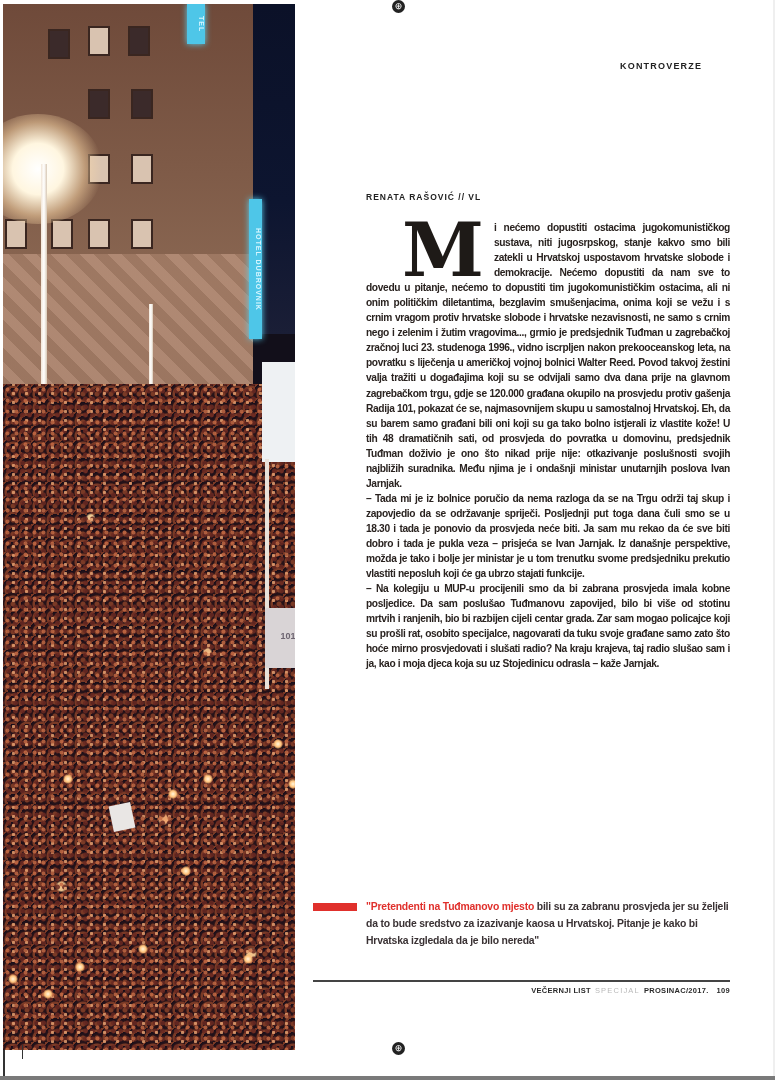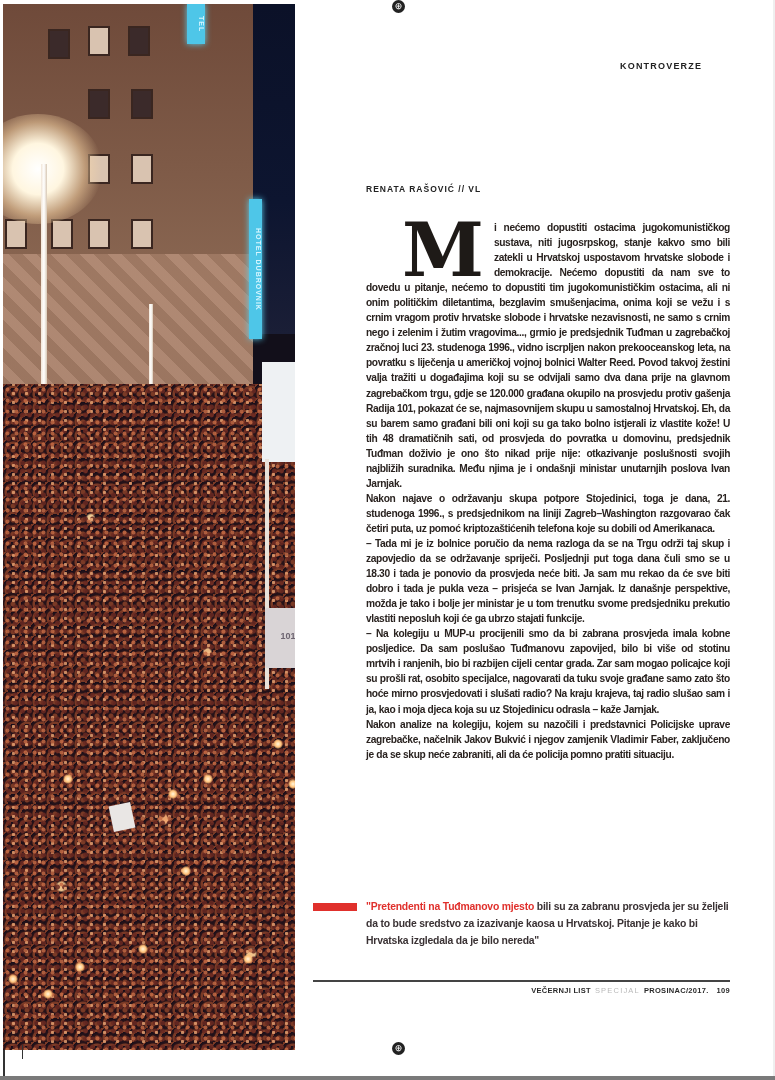--- a/index.html
+++ b/index.html
@@ -52,21 +52,21 @@
   .photo .placard { position:absolute; left:108px; top:800px; width:22px; height:26px; background:#e9e6e4;
     transform:rotate(-12deg); }
 
   .reg-mark { position:absolute; width:13px; height:13px; border-radius:50%; background:#222;
     display:flex; align-items:center; justify-content:center; color:#fff; font-size:9px; line-height:1; }
   .crop-mark { position:absolute; background:#333; }
 
   
   .section-tag { position:absolute; left:620px; top:61px; width:110px; font-size:9px;
     font-weight:bold; letter-spacing:1.2px; color:#222; }
-  .byline { position:absolute; left:366px; top:184px; font-size:8.5px; font-weight:bold; letter-spacing:1px; color:#222;text-align:center; }
+  .byline { position:absolute; left:366px; top:192px; font-size:8.5px; font-weight:bold; letter-spacing:1px; color:#222;text-align:center; }
 
   .article { position:absolute; left:366px; top:220px; width:364px; font-family:"Liberation Sans", sans-serif;
     font-size:10.2px; line-height:15.05px; color:#2a2320; text-align:justify; font-weight:bold; letter-spacing:-0.35px; }
   .article p { margin:0; }
   .dropcap { float:left; font-family:"DejaVu Serif", serif; font-weight:900; font-size:74px; line-height:56px;
     height:56px; margin:2px 12px 0 36px; color:#1e1a17; letter-spacing:-2px; }
 
   .pull-bar { position:absolute; left:313px; top:903px; width:44px; height:8px; background:#e0302c; }
   .pull-quote { position:absolute; left:366px; top:898px; width:364px; font-size:10.4px; line-height:17px;
     font-weight:bold; color:#3a3234; letter-spacing:-0.2px; }
@@ -132,24 +132,22 @@
 <div class="reg-mark" style="left:392px;top:1042px;">⊕</div>
 <div class="crop-mark" style="left:3px;top:1050px;width:2px;height:26px;"></div>
 <div class="crop-mark" style="left:22px;top:1045px;width:1px;height:14px;"></div>
 <div class="page-bottom-border"></div>
 
 <div class="section-tag">KONTROVERZE</div>
 <div class="byline">RENATA RAŠOVIĆ // VL</div>
 
 <div class="article">
   <p><span class="dropcap">M</span><span>i nećemo dopustiti ostacima jugokomunističkog sustava, niti jugosrpskog, stanje kakvo smo bili zatekli u Hrvatskoj uspostavom hrvatske slobode i demokracije. Nećemo dopustiti da nam sve to dovedu u pitanje, nećemo to dopustiti tim jugokomunističkim ostacima, ali ni onim političkim diletantima, bezglavim smušenjacima, onima koji se vežu i s crnim vragom protiv hrvatske slobode i hrvatske nezavisnosti, ne samo s crnim nego i zelenim i žutim vragovima..., grmio je predsjednik Tuđman u zagrebačkoj zračnoj luci 23. studenoga 1996., vidno iscrpljen nakon prekooceanskog leta, na povratku s liječenja u američkoj vojnoj bolnici Walter Reed. Povod takvoj žestini valja tražiti u događajima koji su se odvijali samo dva dana prije na glavnom zagrebačkom trgu, gdje se 120.000 građana okupilo na prosvjedu protiv gašenja Radija 101, pokazat će se, najmasovnijem skupu u samostalnoj Hrvatskoj. Eh, da su barem samo građani bili oni koji su ga tako bolno istjerali iz vlastite kože! U tih 48 dramatičnih sati, od prosvjeda do povratka u domovinu, predsjednik Tuđman doživio je ono što nikad prije nije: otkazivanje poslušnosti svojih najbližih suradnika. Među njima je i ondašnji ministar unutarnjih poslova Ivan Jarnjak.</span></p>
-  <p>Nakon najave o održavanju skupa potpore Stojedinici, toga je dana, 21. studenoga 1996., s predsjednikom na liniji Zagreb–Washington razgovarao čak četiri puta, uz pomoć kriptozaštićenih telefona koje su dobili od Amerikanaca.</p>
   <p>– Tada mi je iz bolnice poručio da nema razloga da se na Trgu održi taj skup i zapovjedio da se održavanje spriječi. Posljednji put toga dana čuli smo se u 18.30 i tada je ponovio da prosvjeda neće biti. Ja sam mu rekao da će sve biti dobro i tada je pukla veza – prisjeća se Ivan Jarnjak. Iz današnje perspektive, možda je tako i bolje jer ministar je u tom trenutku svome predsjedniku prekutio vlastiti neposluh koji će ga ubrzo stajati funkcije.</p>
   <p>– Na kolegiju u MUP-u procijenili smo da bi zabrana prosvjeda imala kobne posljedice. Da sam poslušao Tuđmanovu zapovijed, bilo bi više od stotinu mrtvih i ranjenih, bio bi razbijen cijeli centar grada. Zar sam mogao policajce koji su prošli rat, osobito specijalce, nagovarati da tuku svoje građane samo zato što hoće mirno prosvjedovati i slušati radio? Na kraju krajeva, taj radio slušao sam i ja, kao i moja djeca koja su uz Stojedinicu odrasla – kaže Jarnjak.</p>
-  <p>Nakon analize na kolegiju, kojem su nazočili i predstavnici Policijske uprave zagrebačke, načelnik Jakov Bukvić i njegov zamjenik Vladimir Faber, zaključeno je da se skup neće zabraniti, ali da će policija pomno pratiti situaciju.</p>
 </div>
 
 <div class="pull-bar"></div>
 <div class="pull-quote"><span class="hl">"Pretendenti na Tuđmanovo mjesto</span><span> bili su za zabranu prosvjeda jer su željeli da to bude sredstvo za izazivanje kaosa u Hrvatskoj. Pitanje je kako bi Hrvatska izgledala da je bilo nereda"</span></div>
 
 <div class="footer-rule"></div>
 <div class="footer">
   <span>VEČERNJI LIST</span><span class="special">SPECIJAL</span><span>PROSINAC/2017.</span><span class="pg">109</span>
 </div>
 

